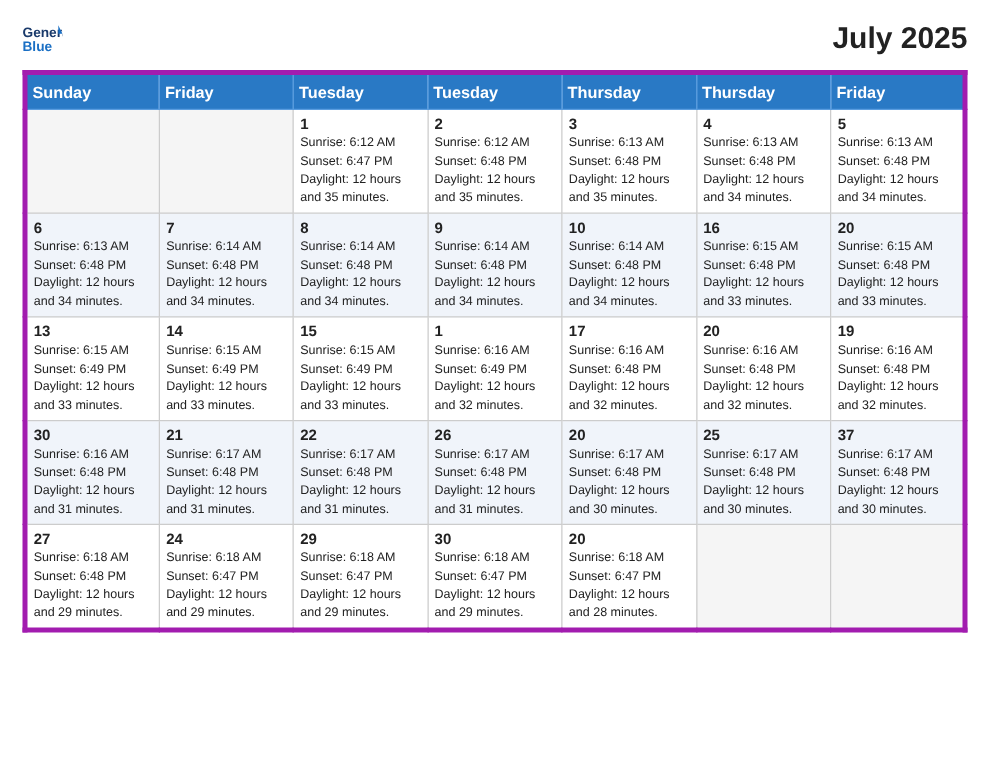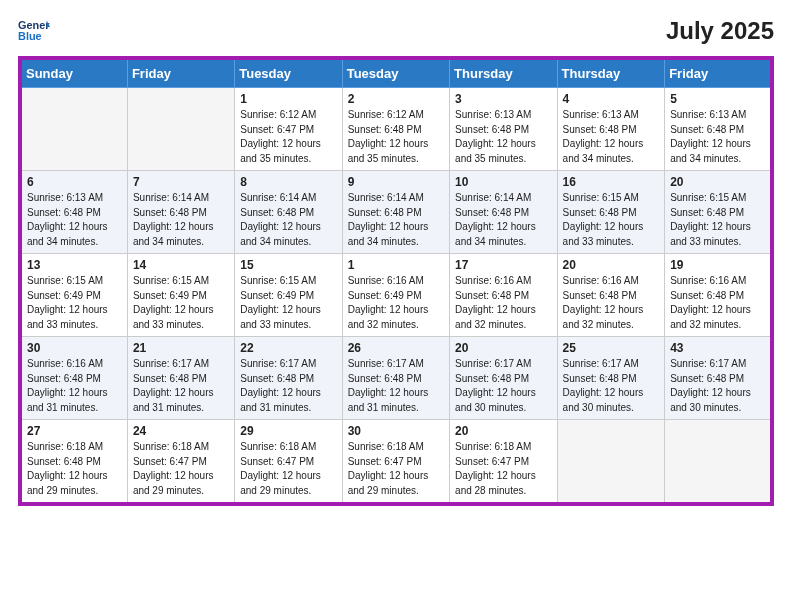--- a/index.html
+++ b/index.html
@@ -272,21 +272,21 @@
 Sunset: 6:48 PM
 Daylight: 12 hours and 30 minutes.</div>
           </td>
           <td>
             <span class="day-num">25</span>
             <div class="day-info">Sunrise: 6:17 AM
 Sunset: 6:48 PM
 Daylight: 12 hours and 30 minutes.</div>
           </td>
           <td>
-            <span class="day-num">43</span>
+            <span class="day-num">37</span>
             <div class="day-info">Sunrise: 6:17 AM
 Sunset: 6:48 PM
 Daylight: 12 hours and 30 minutes.</div>
           </td>
         </tr>
         <tr>
           <td>
             <span class="day-num">27</span>
             <div class="day-info">Sunrise: 6:18 AM
 Sunset: 6:48 PM

